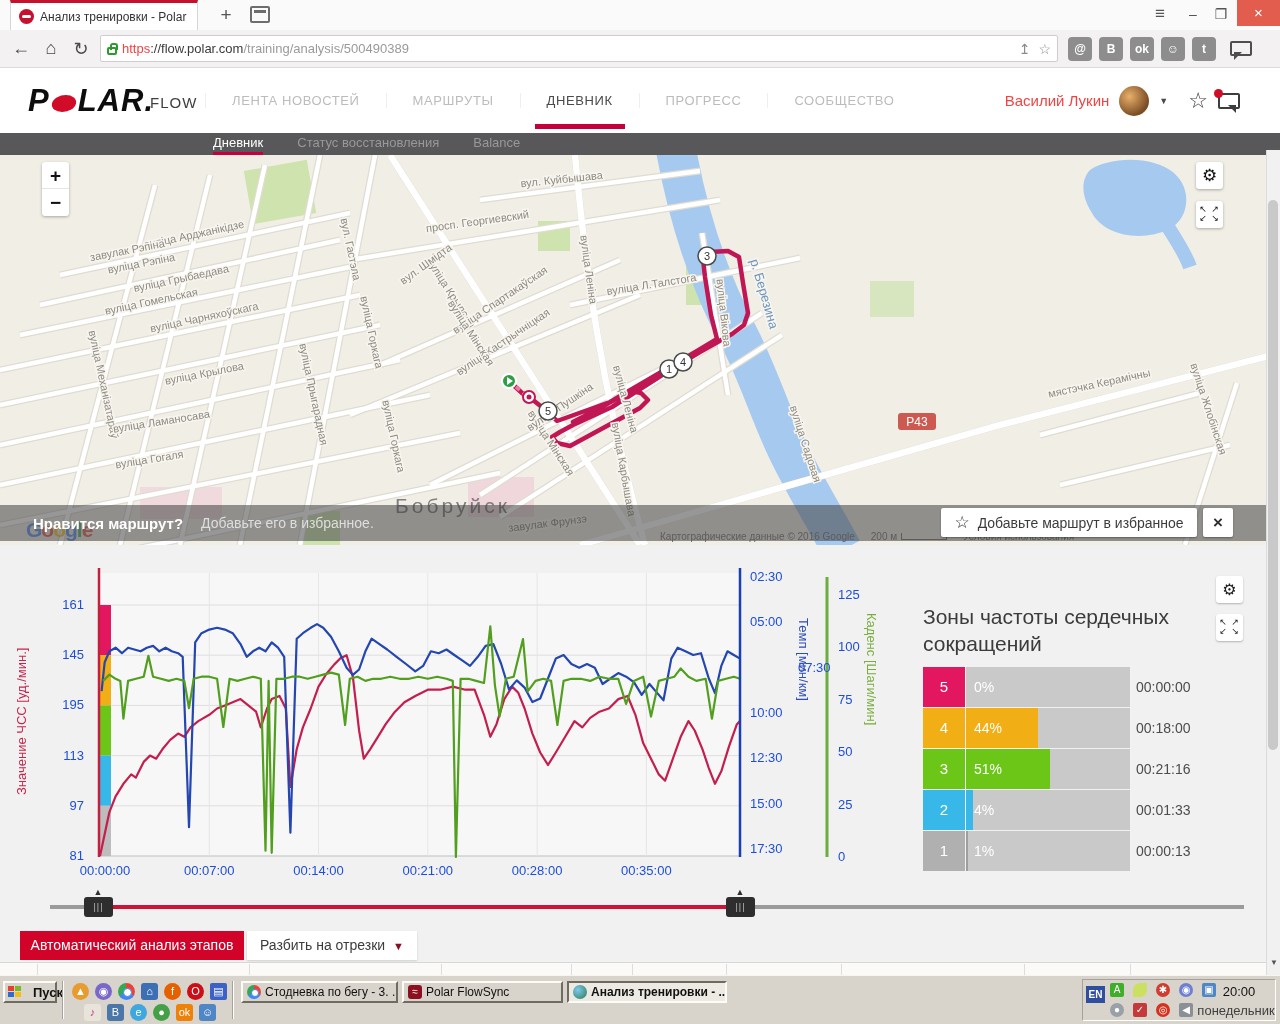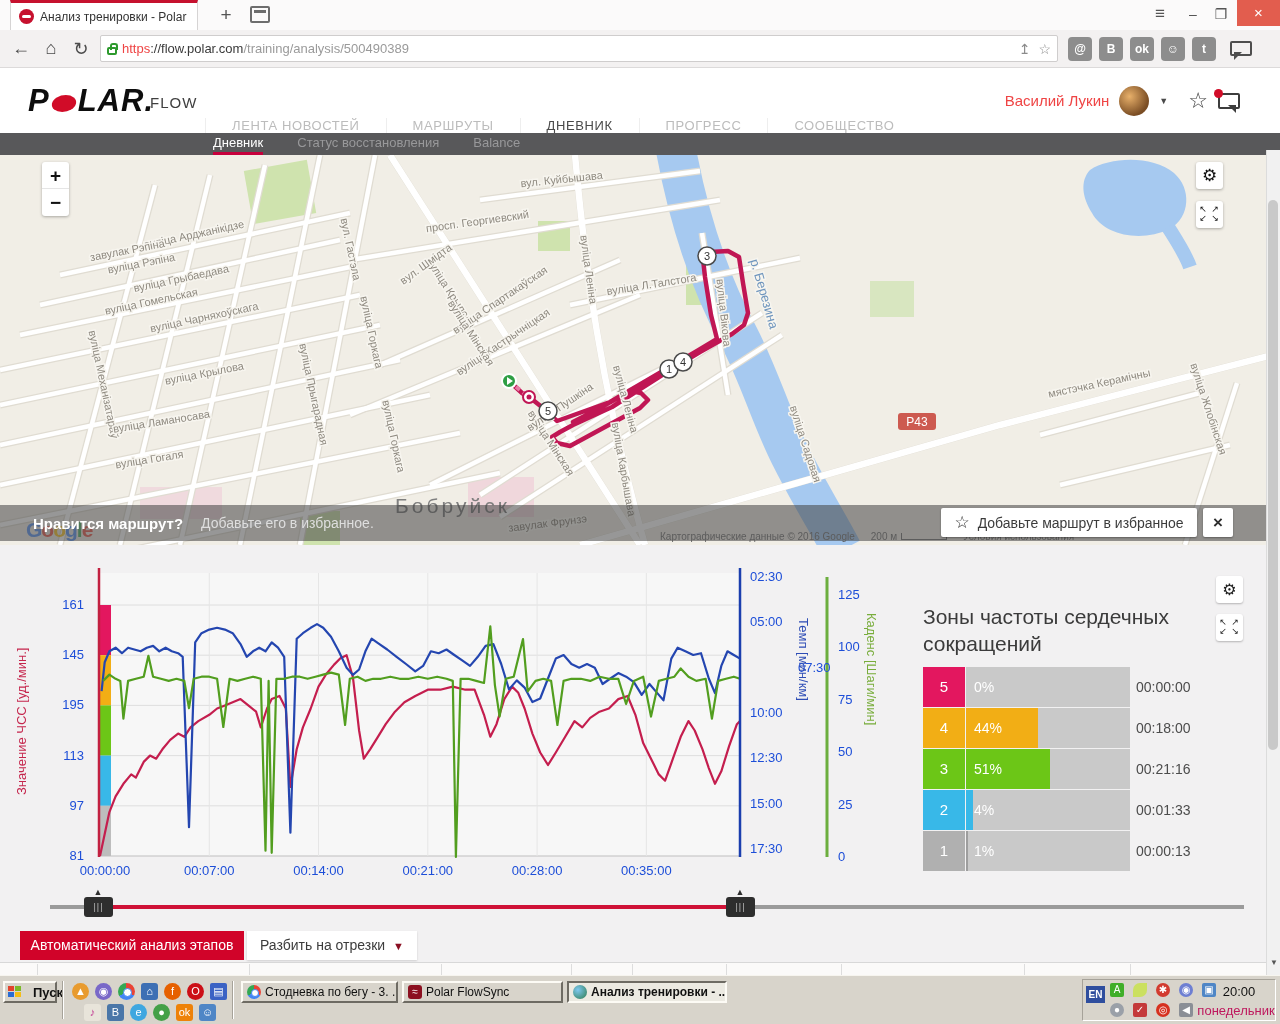--- a/index.html
+++ b/index.html
@@ -37,21 +37,21 @@
   text-align:center; line-height:24px; }
 .bubble { width:22px; height:15px; border:2px solid #4e4e4e; border-radius:2px; position:relative; margin-left:14px;}
 .bubble:after{content:"";position:absolute;left:2px;bottom:-6px;border:4px solid transparent;border-top-color:#4e4e4e;border-left-color:#4e4e4e;}
 
 
 .pheader { left:0; top:68px; width:1280px; height:65px; background:#fff; }
 .plogo { left:28px; top:15px; font-size:31px; font-weight:bold; font-style:italic; color:#0d0d0d;
   letter-spacing:1px; display:flex; align-items:center;}
 .plogo .o { width:24px; height:17px; background:#d10c28; border-radius:50%; margin:4px 2px 0 2px; transform:skewX(-12deg);}
 .pflow { left:150px; top:26px; font-size:15px; color:#3f3f3f; letter-spacing:1px; }
-.pnav { left:205px; top:0; height:65px; display:flex; align-items:flex-end; }
+.pnav { left:205px; top:0; height:65px; display:flex; align-items:center; }
 .pnav .it { padding:0 26px; font-size:13px; letter-spacing:.6px; color:#bcbcbc; border-left:1px solid #eee; }
 .pnav .it.active { color:#4a4a4a; position:relative;}
 .pnav .it.active:after { content:""; position:absolute; left:14px; right:14px; bottom:-21px; height:5px; background:#c6003c;}
 .puser { right:0; top:0; height:65px; display:flex; align-items:center; gap:10px; left:auto; padding-right:40px;}
 .uname { font-size:15px; color:#ef4444;}
 .avatar { width:30px; height:30px; border-radius:50%; background:radial-gradient(circle at 35% 35%, #e8b06a, #7a4d24 70%); }
 .caret { font-size:9px; color:#4a4a4a;}
 .hstar { font-size:22px; color:#3d3d3d; margin-left:10px;}
 .hchat { width:22px; height:16px; border:2px solid #3d3d3d; border-radius:2px; position:relative;}
 .hchat:after{content:"";position:absolute;right:2px;bottom:-6px;border:4px solid transparent;border-top-color:#3d3d3d;border-right-color:#3d3d3d;}
@@ -129,21 +129,21 @@
 .ql { width:17px; height:17px; border-radius:3px; font-size:11px; color:#fff; text-align:center; line-height:17px; position:absolute;}
 .taskbtn { top:5px; height:22px; background:#d8d4cb; border:2px solid; border-color:#fdfbf5 #6e6b63 #6e6b63 #fdfbf5;
   display:flex; align-items:center; gap:4px; padding:0 4px; font-size:12px; color:#111; white-space:nowrap; overflow:hidden;}
 .taskbtn.pressed { background:#eceae2; border-color:#6e6b63 #fdfbf5 #fdfbf5 #6e6b63; font-weight:bold;}
 .tico { width:14px; height:14px; border-radius:50%; flex:none;}
 .tray { left:1082px; top:3px; width:194px; height:42px; border:1px solid; border-color:#a6a299 #fff #fff #a6a299; display:block;}
 .lang { left:1086px; top:10px; width:19px; height:17px; background:#2f4e9e; color:#fff; font-size:10px; font-weight:bold;
   text-align:center; line-height:17px;}
 .trayic { width:14px; height:14px; border-radius:3px; font-size:10px; color:#fff; text-align:center; line-height:14px; position:absolute;}
 .clock { left:1208px; top:8px; width:62px; font-size:13px; color:#111; text-align:center;}
-.day { left:1196px; top:27px; width:80px; font-size:13px; color:#be185d; text-align:center;}
+.day { left:1196px; top:27px; width:80px; font-size:13px; color:#404040; text-align:center;}
 .chrome-ball { background:conic-gradient(#ea4335 0 33%, #4285f4 33% 66%, #34a853 66% 100%); position:relative; border-radius:50%;}
 .chrome-ball:after { content:""; position:absolute; left:28%; top:28%; width:44%; height:44%; background:#fff; border:1px solid #4285f4; border-radius:50%;}
 svg text { font-family:"Liberation Sans",sans-serif; }
 </style>
 </head>
 <body>
 
 <div id="screen">
 
   <div class="abs tabbar">

